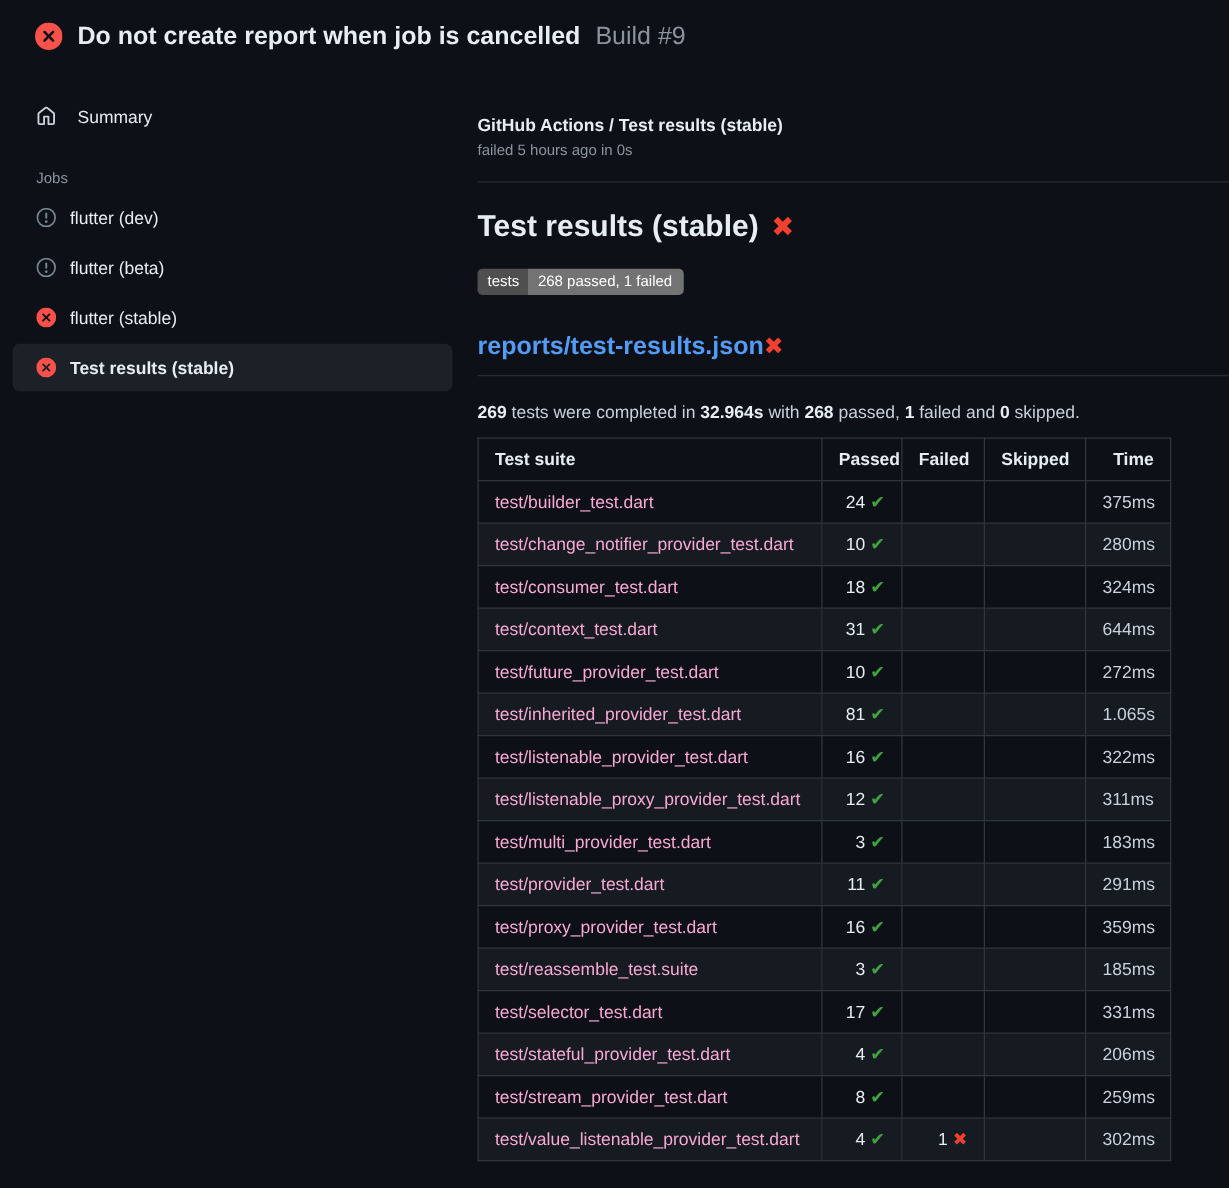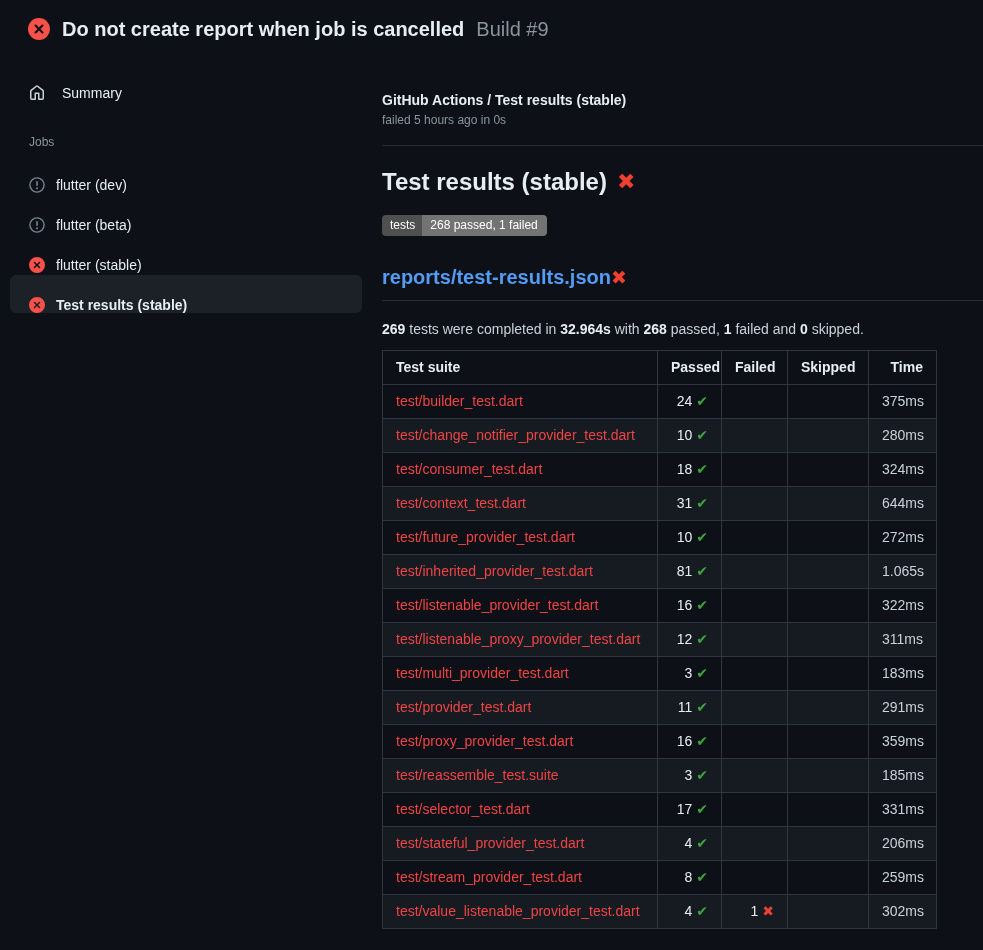--- a/index.html
+++ b/index.html
@@ -25,21 +25,21 @@
   
   .sidebar { width: 382px; flex: 0 0 382px; padding: 22px 20px 0 10px; }
   .summary-item {
     display: flex; align-items: center; gap: 17px;
     height: 30px; padding-left: 19px; border-radius: 6px; cursor: pointer;
   }
   .summary-item svg { width: 16px; height: 16px; display: block; }
   .summary-label { font-size: 14px; color: #e6edf3; }
   .jobs-heading { margin: 27px 0 6px 19px; font-size: 12px; color: #8b949e; }
   .job-item {
-    display: flex; align-items: flex-end; gap: 11px;
+    display: flex; align-items: center; gap: 11px;
     height: 38px; margin-top: 2px; padding-left: 19px;
     border-radius: 6px; cursor: pointer;
   }
   .job-item.selected { background: #1c2128; }
   .job-item.selected .job-label { font-weight: 700; }
   .job-label { font-size: 14px; color: #e6edf3; }
   .circle-icon { width: 16px; height: 16px; display: inline-block; }
   .circle-icon svg { width: 16px; height: 16px; display: block; }
 
   
@@ -89,21 +89,21 @@
   .results th { font-weight: 700; color: #e6edf3; text-align: right; }
   .results th.col-suite { text-align: left; }
   .results td { text-align: right; color: #c9d1d9; }
   .results td.cell-suite { text-align: left; }
   .results tbody tr:nth-child(even) { background: #161b22; }
   .col-suite { width: 275px; }
   .col-passed { width: 64px; }
   .col-failed { width: 66px; }
   .col-skipped { width: 81px; }
   .col-time { width: 68px; }
-  .suite-link { color: #ef4444; text-decoration: none; }
+  .suite-link { color: #f9a8d4; text-decoration: none; }
   .num-val { color: #e6edf3; }
   .icon-check { color: #3fa33f; margin-left: 4px; font-size: 14px; }
   .icon-cross { color: #f0402f; margin-left: 4px; font-size: 14px; font-weight: 700; }
 </style>
 </head>
 <body>
 
 <div class="app-header">
   <span class="status-icon">
     <svg viewBox="0 0 16 16" aria-hidden="true">

